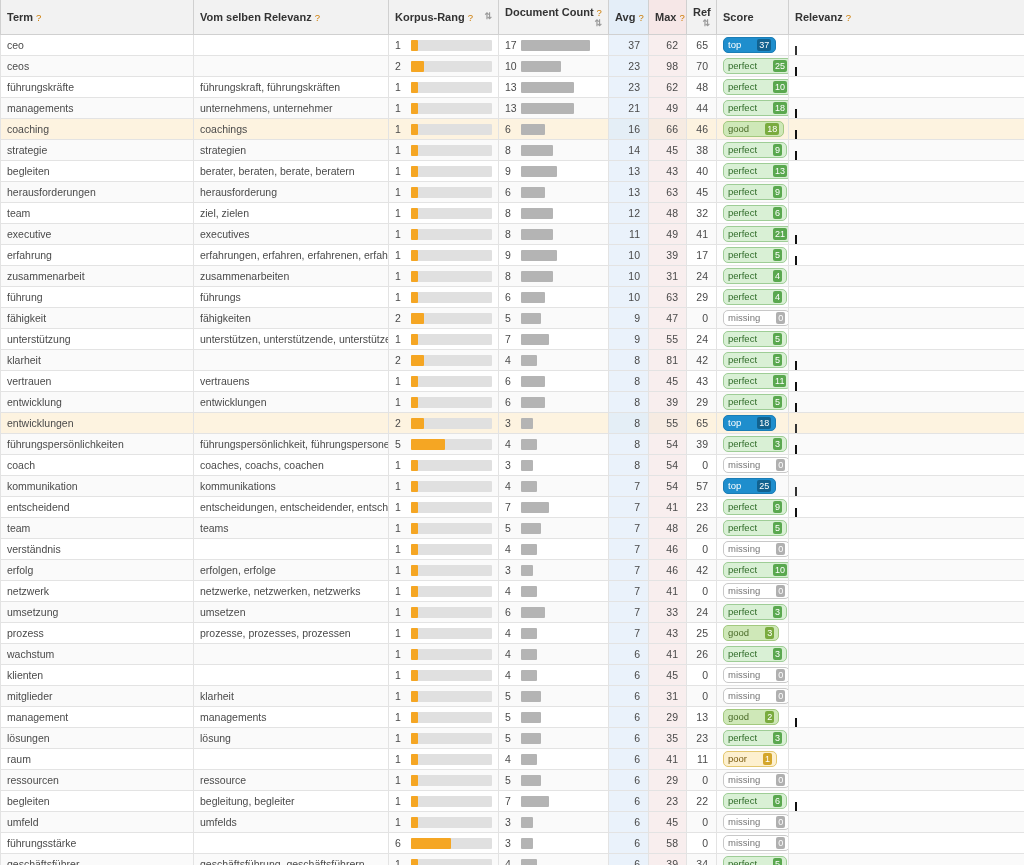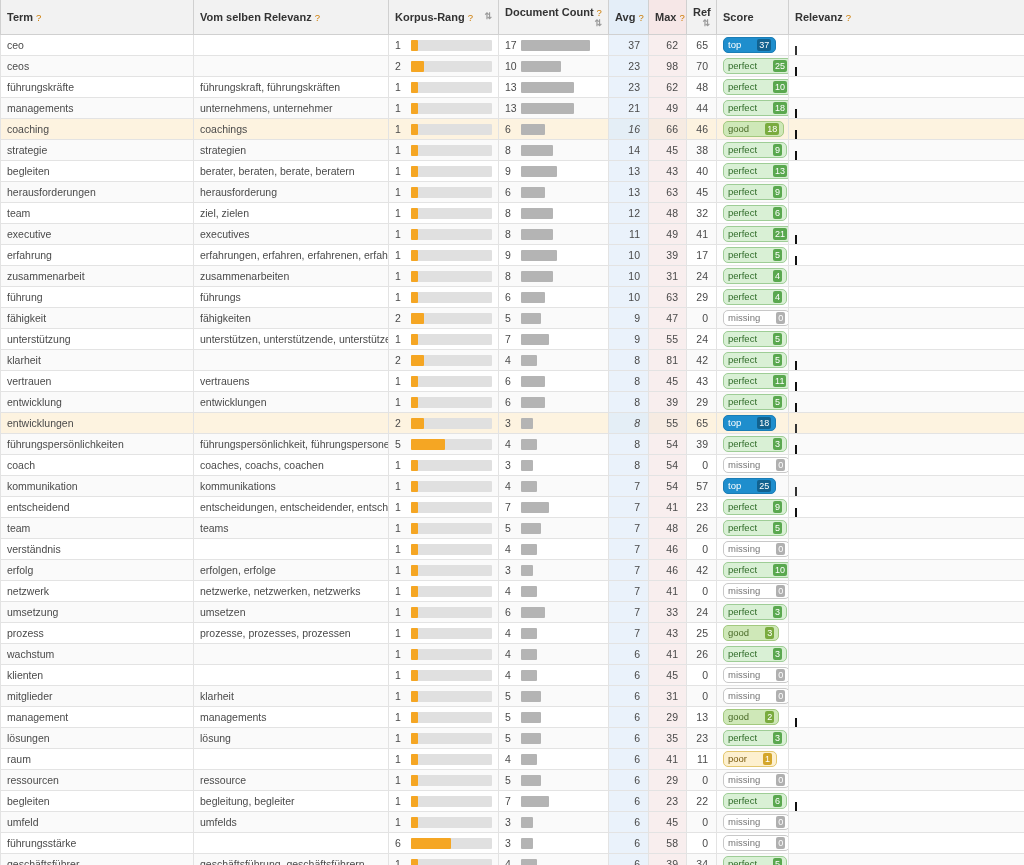--- a/index.html
+++ b/index.html
@@ -43,21 +43,21 @@
     color: #4a4a4a;
     vertical-align: middle;
     overflow: hidden;
     white-space: nowrap;
   }
   tr.row-odd td { background: #ffffff; }
   tr.row-even td { background: #fafafa; }
   tr.row-hl td { background: #fdf3e0; }
   td.c-avg { background: #eaf2fb !important; }
   td.c-max { background: #f8eeee !important; }
-  tr.row-hl td.c-avg { background: #e4eef6 !important; font-style: italic; }
+  tr.row-hl td.c-avg { background: #e4eef6 !important; }
   tr.row-hl td.c-max { background: #f6ebe2 !important; }
   .hdr-help {
     color: #cc7a00;
     font-weight: normal;
     font-size: 9.5px;
     margin-left: 3px;
   }
   .hdr-updown {
     float: right;
     color: #9a9a9a;

